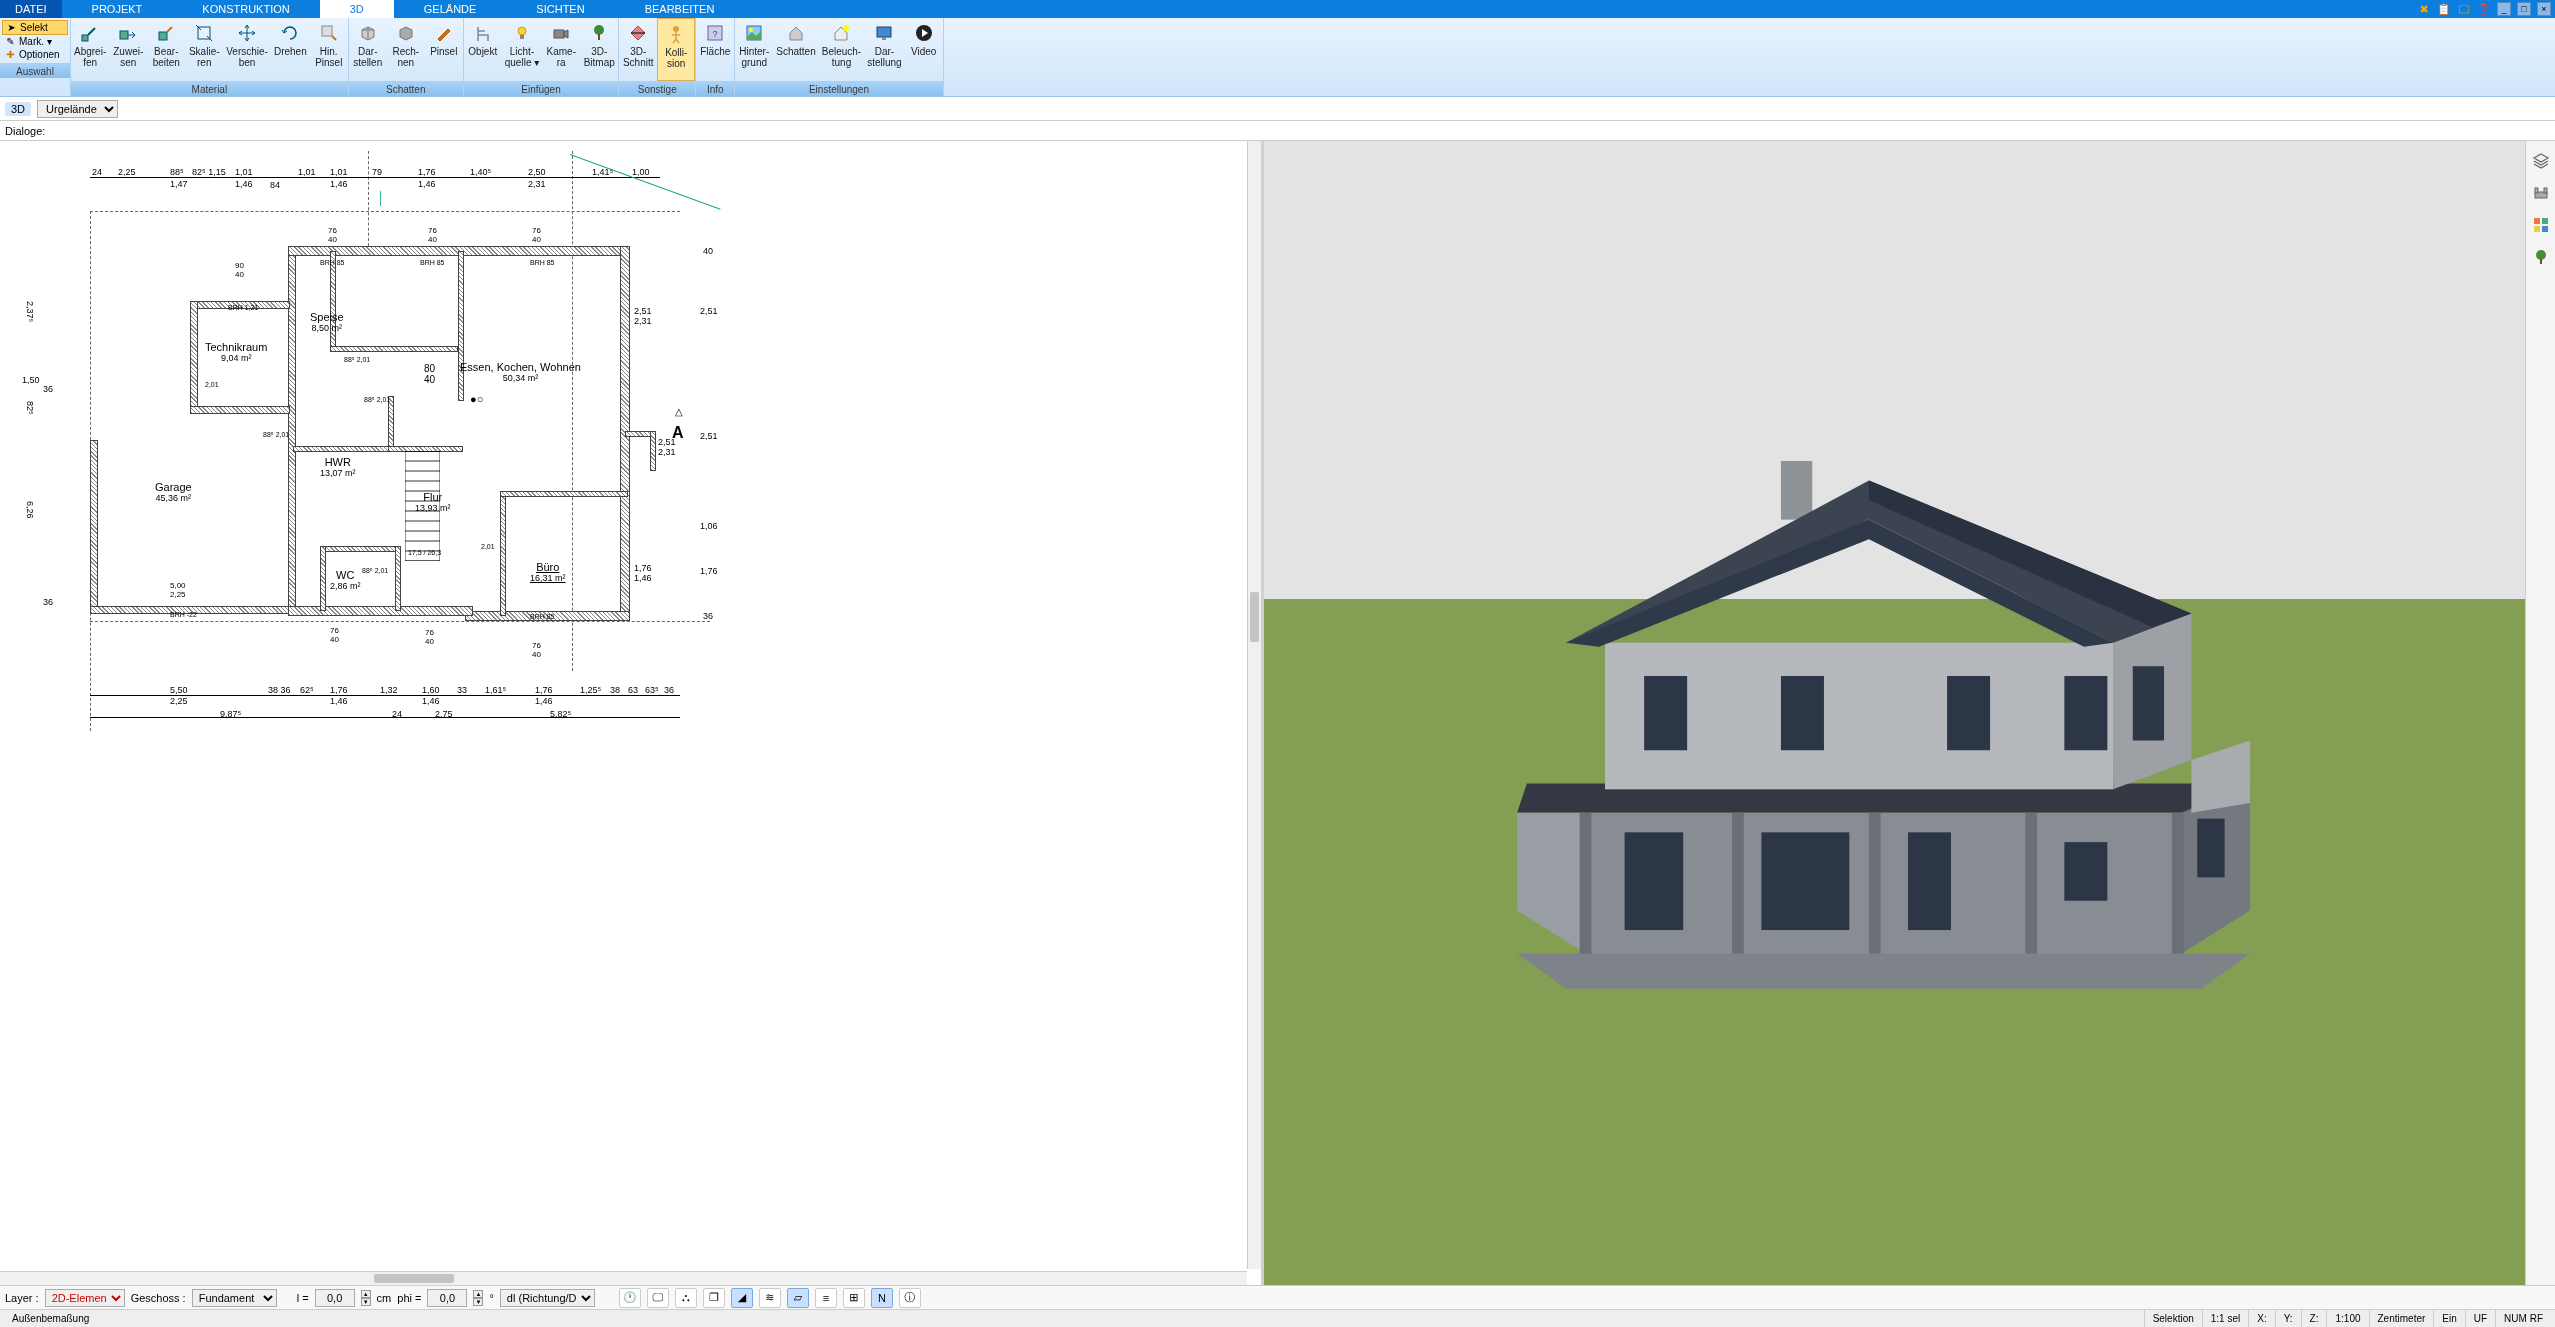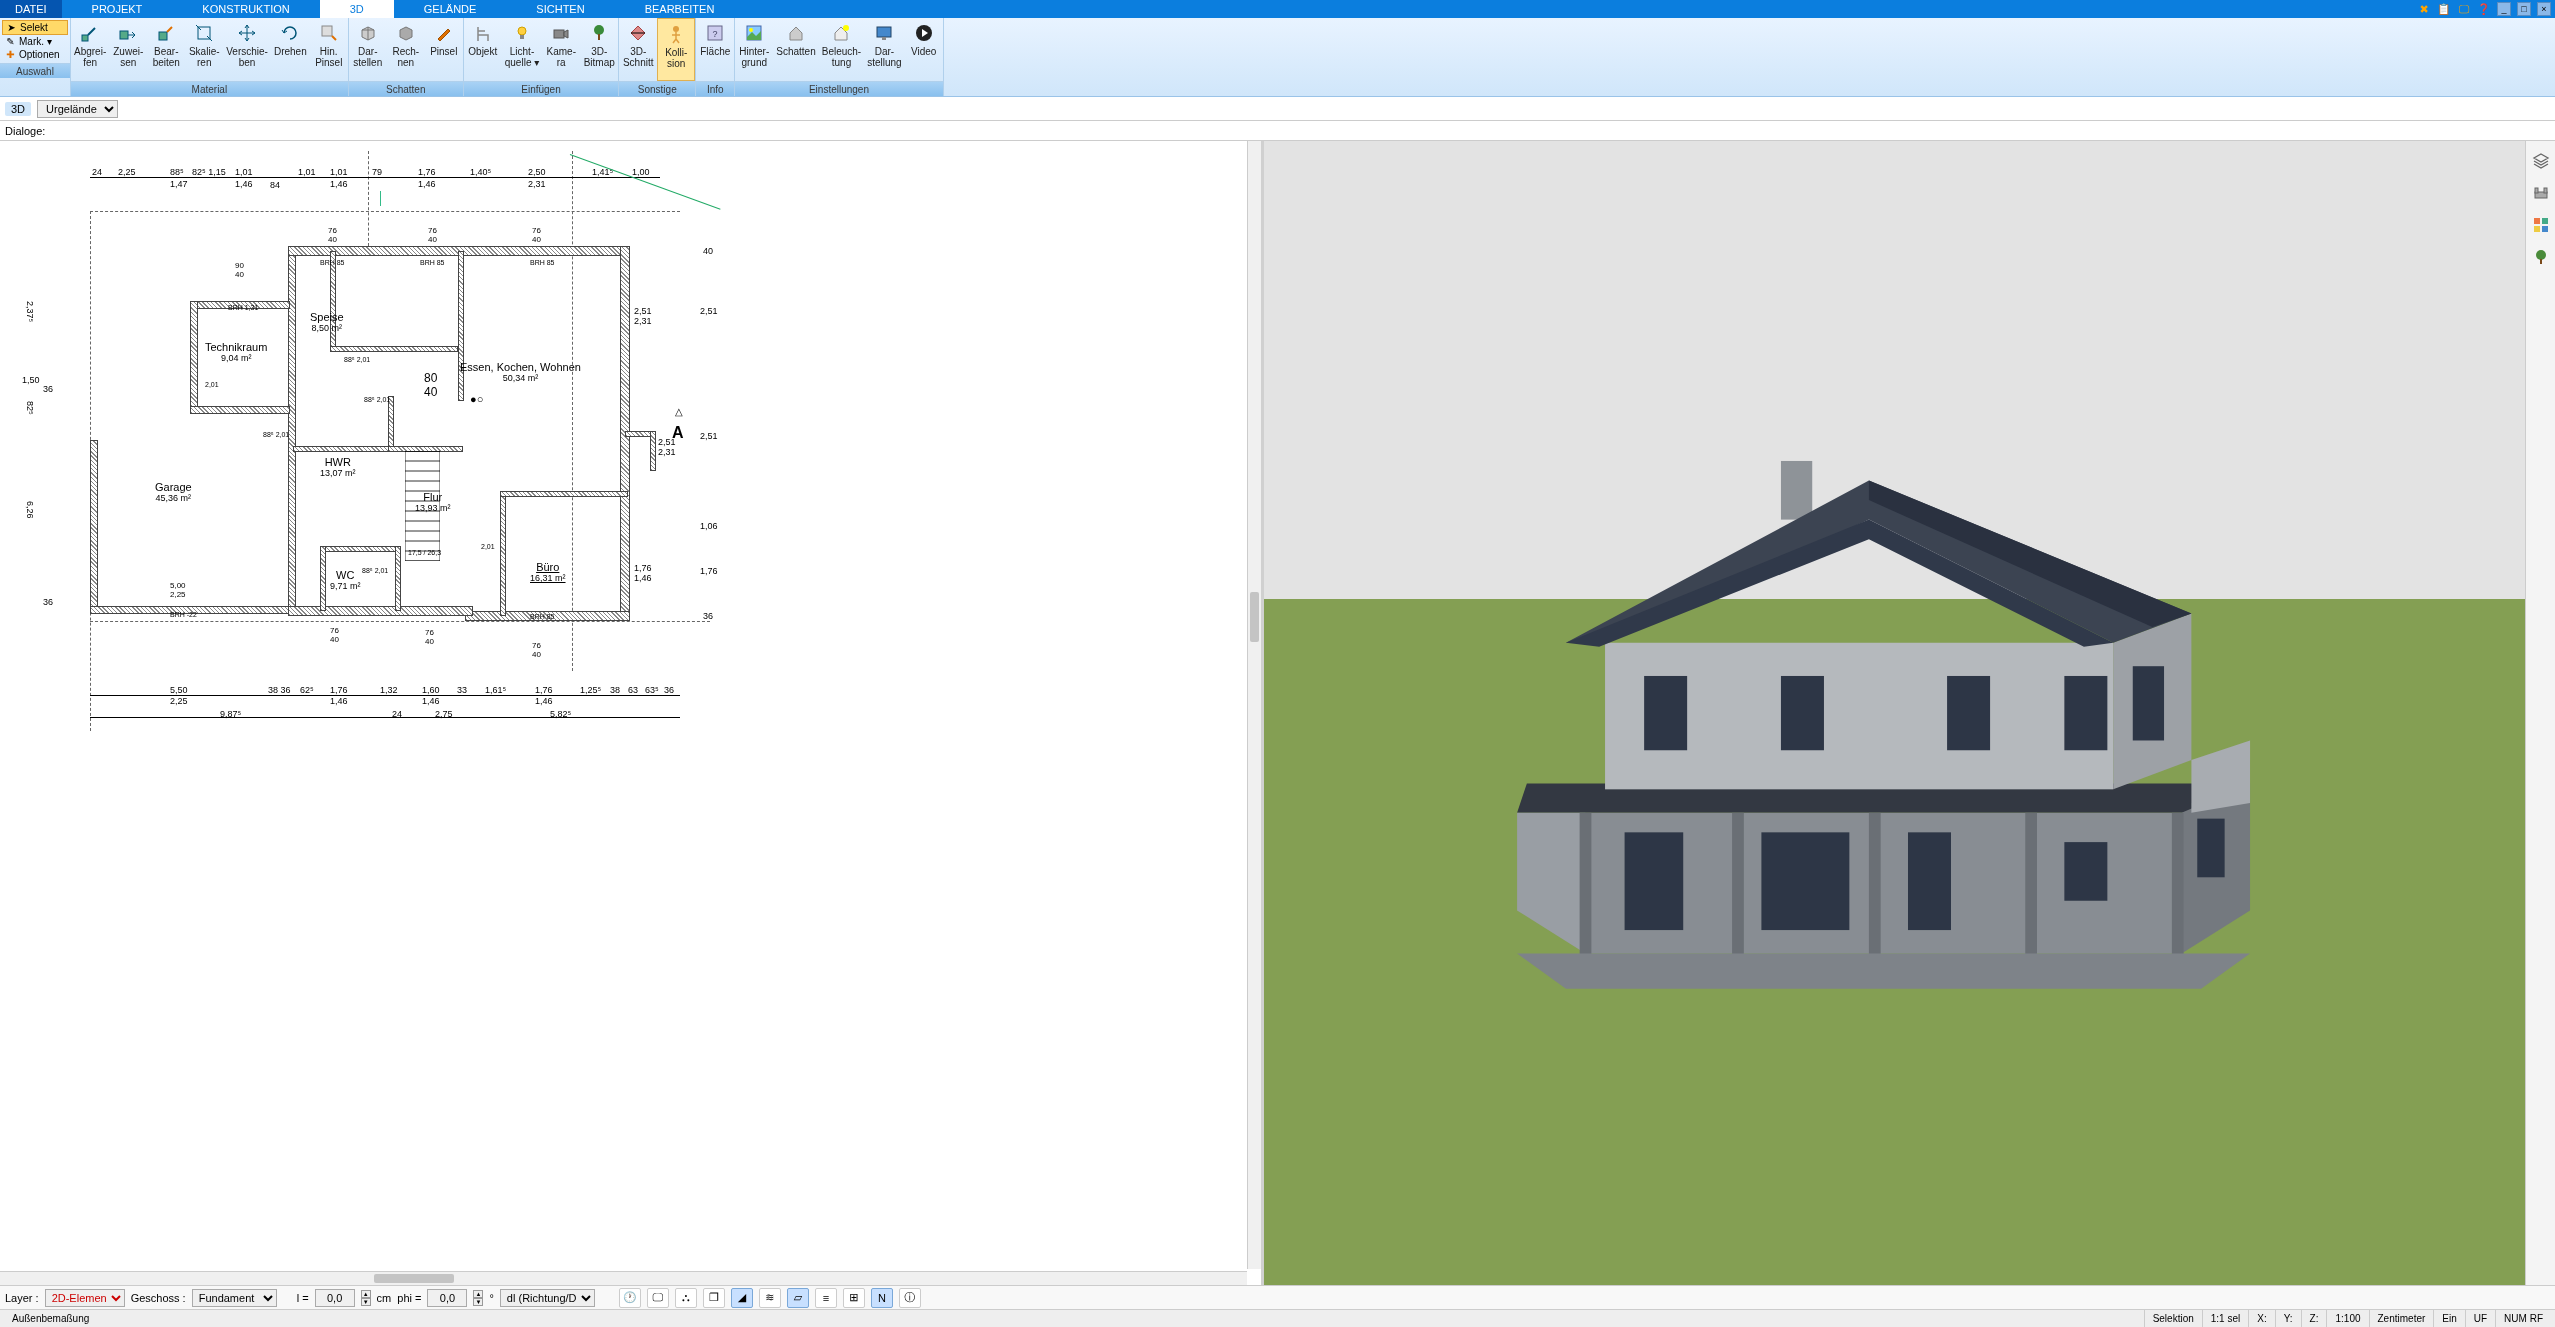--- a/index.html
+++ b/index.html
@@ -420,21 +420,21 @@
       <div class="room-label" style="left:310px; top:305px;">
           <div>HWR</div>
           <div class="area">13,07 m²</div>
         </div>
       <div class="room-label" style="left:405px; top:340px;">
           <div>Flur</div>
           <div class="area">13,93 m²</div>
         </div>
       <div class="room-label" style="left:320px; top:410px;margin-top:8px;">
           <div>WC</div>
-          <div class="area">9,71 m²</div>
+          <div class="area">2,86 m²</div>
         </div>
       <div class="room-label" style="left:520px; top:410px;text-decoration:underline;">
           <div>Büro</div>
           <div class="area">16,31 m²</div>
         </div>
 
       <div class="dim-line" style="left:80px; top:26px; width:570px;"></div>
       <div class="dim-text" style="left:82px; top:16px;">24</div>
       <div class="dim-text" style="left:108px; top:16px;">2,25</div>
       <div class="dim-text" style="left:160px; top:16px;">88⁵</div>
@@ -527,21 +527,21 @@
       <div style="position:absolute; left:460px; top:242px; font-size:11px; font-weight:bold;">●○</div>
 
       <div class="dim-text" style="left:318px; top:75px; font-size:8px;">76<br>40</div>
       <div class="dim-text" style="left:418px; top:75px; font-size:8px;">76<br>40</div>
       <div class="dim-text" style="left:522px; top:75px; font-size:8px;">76<br>40</div>
       <div class="dim-text" style="left:225px; top:110px; font-size:8px;">90<br>40</div>
       <div class="dim-text" style="left:160px; top:430px; font-size:8px;">5,00<br>2,25</div>
       <div class="dim-text" style="left:320px; top:475px; font-size:8px;">76<br>40</div>
       <div class="dim-text" style="left:415px; top:477px; font-size:8px;">76<br>40</div>
       <div class="dim-text" style="left:522px; top:490px; font-size:8px;">76<br>40</div>
-      <div class="dim-text" style="left:414px; top:220px; font-size:12px;">80<br>40</div>
+      <div class="dim-text" style="left:414px; top:212px; font-size:10px;">80<br>40</div>
     </div>
 
     <div style="position:absolute; right:0; top:0; bottom:16px; width:14px; background:#f0f0f0; border-left:1px solid #ccc;">
         <div style="position:absolute; top:40%; left:2px; right:2px; height:50px; background:#c4c4c4; border-radius:2px;"></div>
       </div>
     <div style="position:absolute; left:0; right:14px; bottom:0; height:14px; background:#f0f0f0; border-top:1px solid #ccc;">
         <div style="position:absolute; left:30%; top:2px; bottom:2px; width:80px; background:#c4c4c4; border-radius:2px;"></div>
       </div>
   </div>
 

